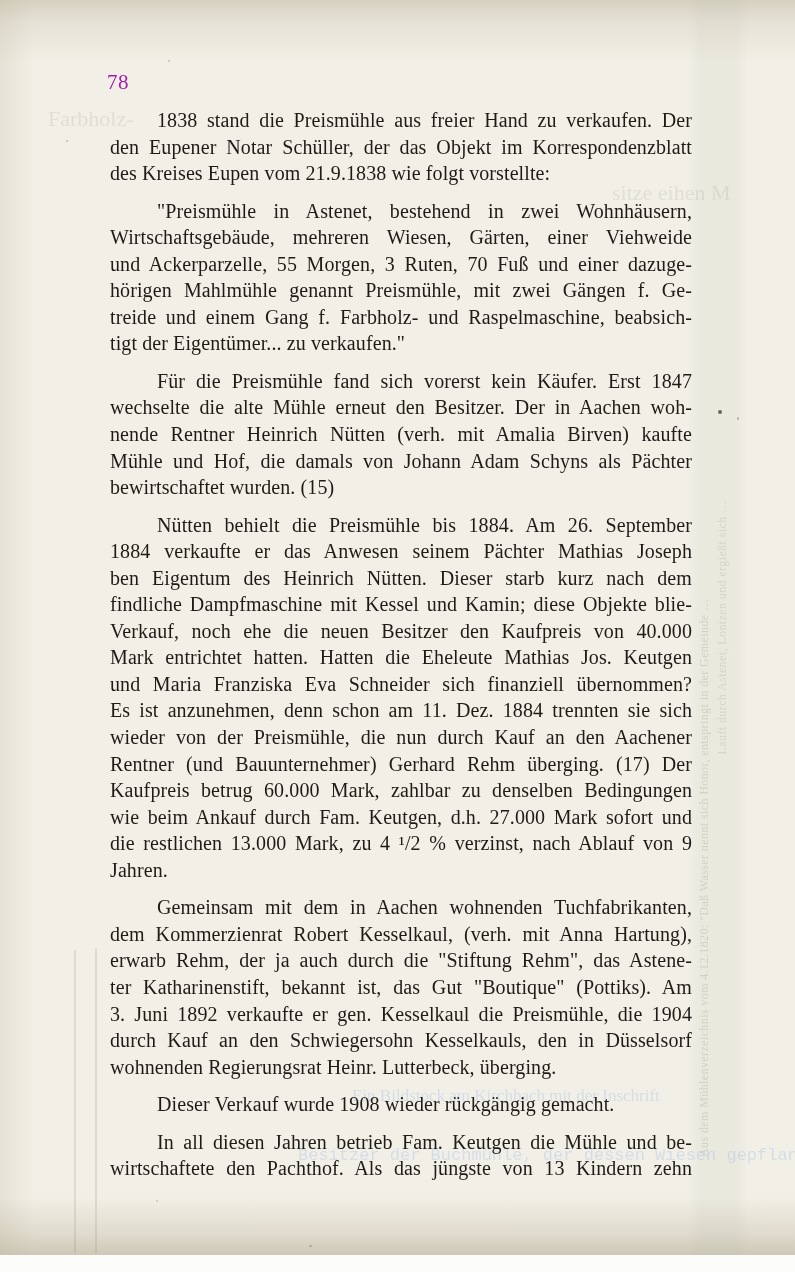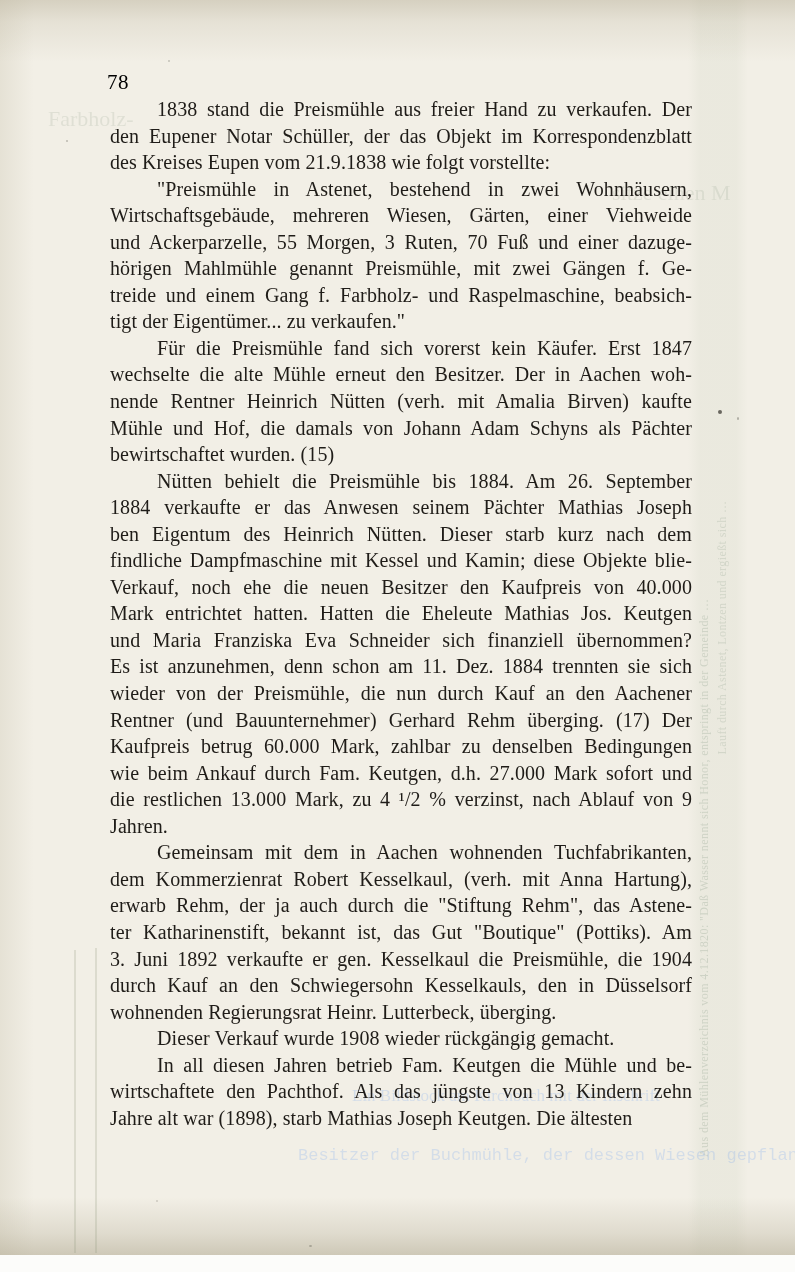--- a/index.html
+++ b/index.html
@@ -22,30 +22,30 @@
       linear-gradient(90deg,  rgba(0,0,0,0) 688px, rgba(168,182,156,.10) 700px, rgba(168,182,156,.10) 736px, rgba(0,0,0,0) 748px),
       #f2efe6;
   }
   
   .scanner-strip{
     position:absolute;left:0;top:1255px;width:795px;height:17px;
     background:#fcfcfa;
   }
   .page-number{
     position:absolute;left:107px;top:70px;
-    font-size:21px;color:#000000;letter-spacing:.5px;
+    font-size:21px;color:#a21caf;letter-spacing:.5px;
   }
   .text-block{
     position:absolute;left:110px;top:96px;width:582px;
     font-size:20px;line-height:26.55px;color:#1f1c18;
     letter-spacing:.1px;
   }
   .line{text-align:justify;text-align-last:justify;}
   .line.para-end{text-align-last:left;}
-  .line.indent{text-indent:47px;}
+  .line.indent{text-indent:47px;margin-top:11px;}
 
   
   .bleed-caption{
     position:absolute;color:#8ea08c;opacity:.30;
     font-size:12px;letter-spacing:.4px;white-space:nowrap;
     transform:rotate(-90deg);transform-origin:0 0;
     filter:blur(.4px);
   }
   .bleed-caption.outer{left:697px;top:1157px;width:1055px;text-align:left;}
   .bleed-caption.inner{left:715px;top:1150px;width:1045px;text-align:center;opacity:.26;}
@@ -133,15 +133,14 @@
       <div class="line indent">Gemeinsam mit dem in Aachen wohnenden Tuchfabrikanten,</div>
       <div class="line">dem Kommerzienrat Robert Kesselkaul, (verh. mit Anna Hartung),</div>
       <div class="line">erwarb Rehm, der ja auch durch die "Stiftung Rehm", das Astene-</div>
       <div class="line">ter Katharinenstift, bekannt ist, das Gut "Boutique" (Pottiks). Am</div>
       <div class="line">3. Juni 1892 verkaufte er gen. Kesselkaul die Preismühle, die 1904</div>
       <div class="line">durch Kauf an den Schwiegersohn Kesselkauls, den in Düsselsorf</div>
       <div class="line para-end">wohnenden Regierungsrat Heinr. Lutterbeck, überging.</div>
       <div class="line para-end indent">Dieser Verkauf wurde 1908 wieder rückgängig gemacht.</div>
       <div class="line indent">In all diesen Jahren betrieb Fam. Keutgen die Mühle und be-</div>
       <div class="line">wirtschaftete den Pachthof. Als das jüngste von 13 Kindern zehn</div>
-      <div class="line para-end">Jahre alt war (1898), starb Mathias Joseph Keutgen. Die ältesten</div>
     </div>
 </div>
 
 </body></html>

